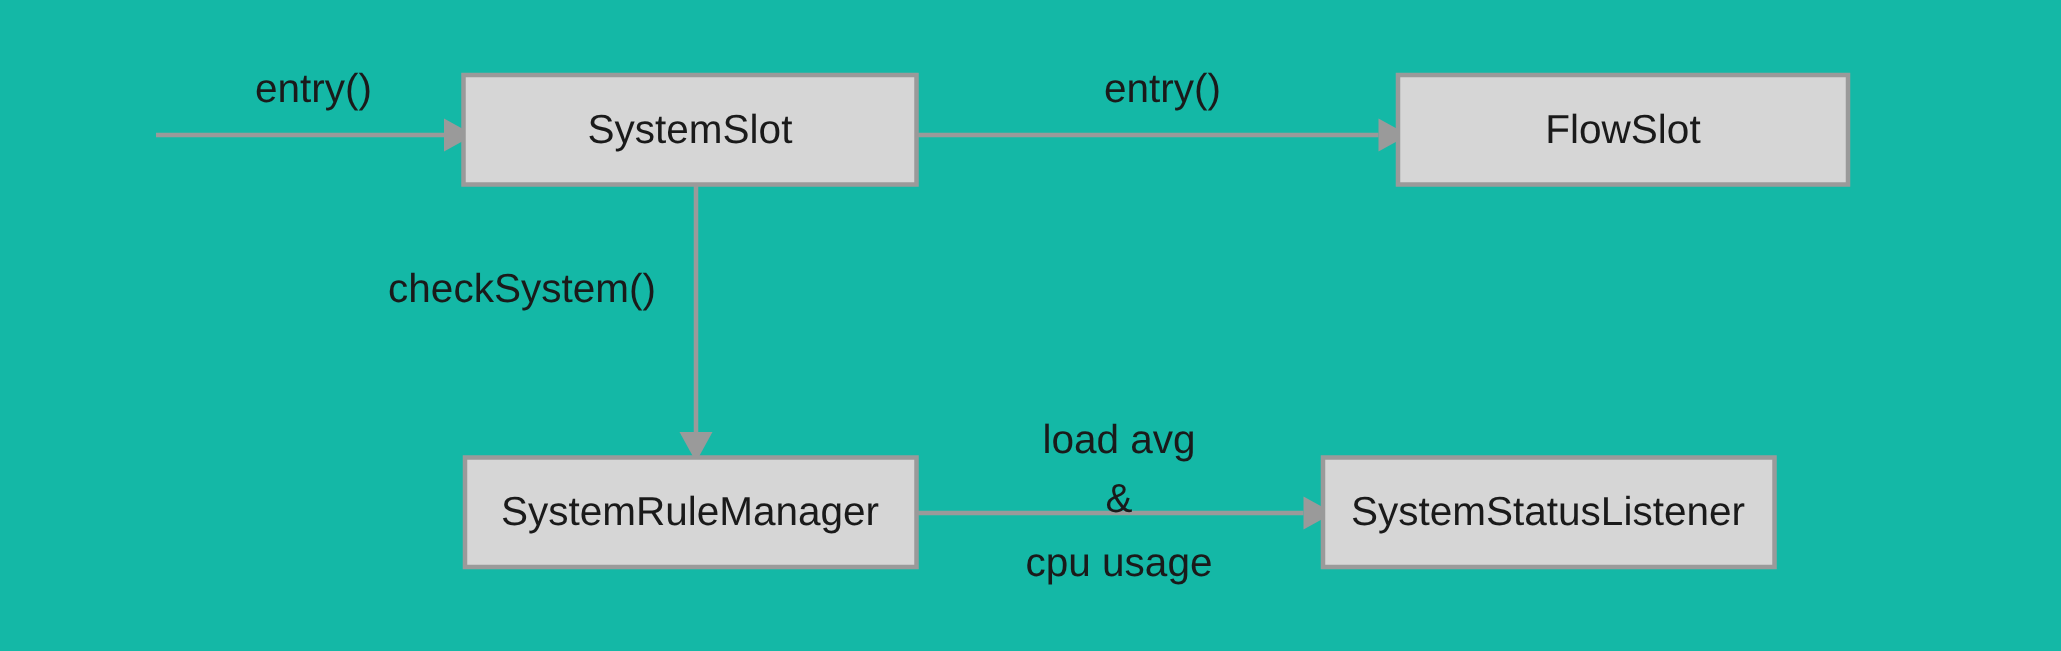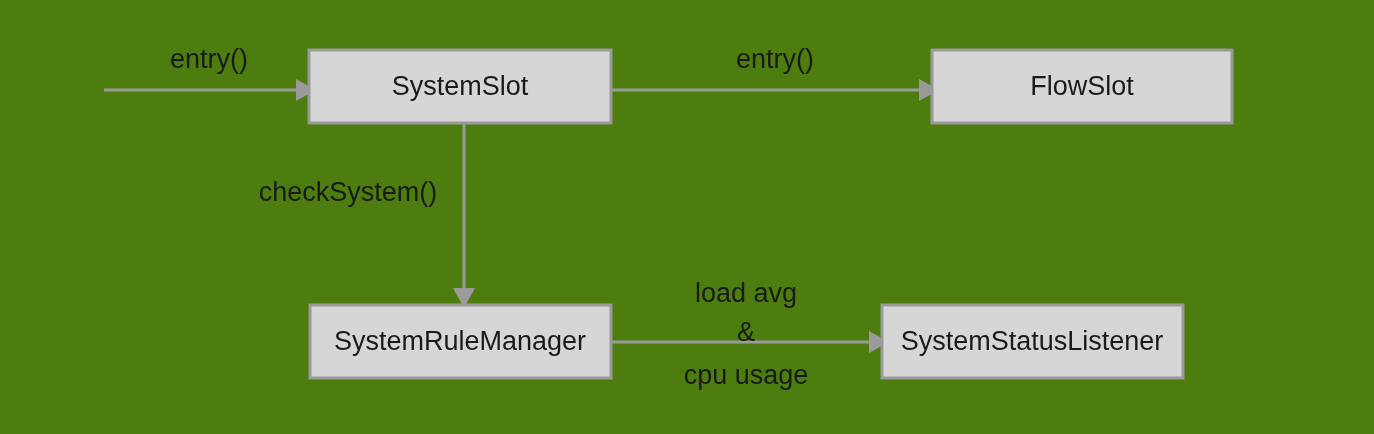--- a/index.html
+++ b/index.html
@@ -10,21 +10,21 @@
   body {
     width: 1374px;
     height: 434px;
     font-family: "Liberation Sans", sans-serif;
     overflow: hidden;
   }
   #diagram-canvas {
     position: relative;
     width: 1374px;
     height: 434px;
-    background: #4d7c0f;
+    background: #14b8a6;
   }
   svg.diagram-svg {
     position: absolute;
     top: 0;
     left: 0;
     width: 1374px;
     height: 434px;
   }
   .node-rect {
     fill: #d6d6d6;

